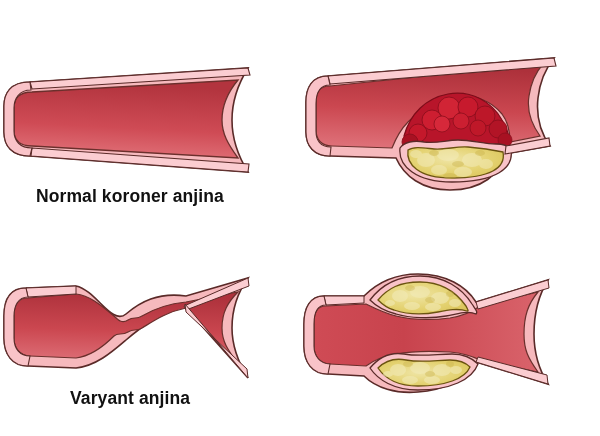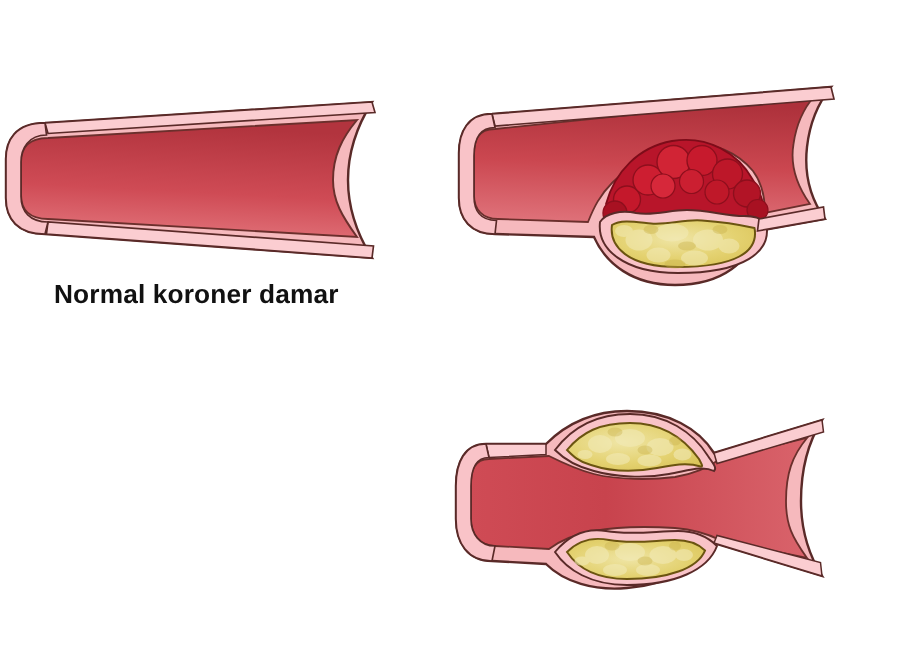--- a/index.html
+++ b/index.html
@@ -84,21 +84,21 @@
                C 222 60 228 48 238 36
                Z" fill="url(#lumGradN)" stroke="#6b2f2c" stroke-width="1.3"></path>
 
       <path d="M 30 38 L 248 24 L 250 31 L 32 45 Z" fill="#fbcdd1" stroke="#5a2a28" stroke-width="1.1"></path>
 
       <path d="M 31 112 L 248 128 L 249 120 L 32 104 Z" fill="#fbcdd1" stroke="#5a2a28" stroke-width="1.1"></path>
 
       <path d="M 30 38 C 10 38 4 50 4 62 L 4 88 C 4 102 12 112 30 112
                L 32 104 C 20 104 14 97 14 87 L 14 64 C 14 55 19 46 31 46 Z" fill="#f9c3c8" stroke="#5a2a28" stroke-width="1.1"></path>
     </svg>
-    <div class="panel-label" id="label-normal">Normal koroner damar</div>
+    <div class="panel-label" id="label-normal">Normal koroner anjina</div>
   </div>
 
   <div class="panel" id="panel-unstable">
     <svg class="vessel-art" width="300" height="150" viewBox="0 0 300 150">
       <defs>
         <linearGradient id="lumGradU" x1="0" y1="1" x2="0.1" y2="0">
           <stop offset="0%" stop-color="#e0747c"></stop>
           <stop offset="50%" stop-color="#cb4750"></stop>
           <stop offset="100%" stop-color="#ad313b"></stop>
         </linearGradient>
@@ -186,20 +186,72 @@
         </g>
       </g>
 
       <path d="M 28 26 L 254 8 L 256 16 L 30 34 Z" fill="#fbcdd1" stroke="#5a2a28" stroke-width="1.1"></path>
       <path d="M 205 104 L 250 96 L 249 88 L 206 96 Z" fill="#fbcdd1" stroke="#5a2a28" stroke-width="1.1"></path>
       <path d="M 28 26 C 12 26 6 38 6 52 L 6 82 C 6 96 14 106 30 106
                L 31 97 C 20 97 16 90 16 81 L 16 54 C 16 44 19 35 30 35 Z" fill="#f9c3c8" stroke="#5a2a28" stroke-width="1.1"></path>
     </svg>
   </div>
 
+  <div class="panel" id="panel-variant">
+    <svg class="vessel-art" width="300" height="135" viewBox="0 0 300 135">
+      <defs>
+        <linearGradient id="lumGradV" x1="0" y1="1" x2="0.1" y2="0">
+          <stop offset="0%" stop-color="#e0747c"></stop>
+          <stop offset="50%" stop-color="#cb4750"></stop>
+          <stop offset="100%" stop-color="#ae323c"></stop>
+        </linearGradient>
+      </defs>
+
+      <path d="M 26 36
+               C 10 36 4 48 4 64
+               L 4 86
+               C 4 102 12 114 28 114
+               L 76 116
+               C 96 114 112 100 126 88
+               C 140 76 158 62 184 54
+               L 248 126
+               C 238 110 232 94 232 76
+               C 232 56 238 40 248 26
+               L 186 44
+               C 158 40 140 50 126 62
+               C 112 74 96 38 76 34
+               Z" fill="#f6b9bd" stroke="#5a2a28" stroke-width="1.6"></path>
+
+      <path d="M 28 46
+               C 18 46 14 54 14 64
+               L 14 86
+               C 14 96 20 104 30 104
+               L 76 106
+               C 92 104 104 94 114 84
+               C 118 80 122 84 128 80
+               C 134 76 136 80 142 76
+               C 152 70 166 60 186 56
+               L 238 112
+               C 228 98 222 90 222 76
+               C 222 60 228 50 238 40
+               L 186 50
+               C 166 52 152 58 142 64
+               C 136 68 134 64 128 68
+               C 122 72 118 68 114 64
+               C 104 56 92 44 76 42
+               Z" fill="url(#lumGradV)" stroke="#6b2f2c" stroke-width="1.2"></path>
+
+      <path d="M 76 34 L 26 36 L 28 45 L 76 42 Z" fill="#fbcdd1" stroke="#5a2a28" stroke-width="1.0"></path>
+      <path d="M 184 54 L 248 26 L 249 34 L 186 58 Z" fill="#fbcdd1" stroke="#5a2a28" stroke-width="1.0"></path>
+      <path d="M 185 52 L 248 126 L 247 117 L 186 60 Z" fill="#fbcdd1" stroke="#5a2a28" stroke-width="1.0"></path>
+      <path d="M 26 36 C 10 36 4 48 4 64 L 4 86 C 4 102 12 114 28 114
+               L 30 104 C 20 104 14 97 14 86 L 14 64 C 14 54 18 45 28 45 Z" fill="#f9c3c8" stroke="#5a2a28" stroke-width="1.1"></path>
+    </svg>
+    <div class="panel-label" id="label-variant">Varyant anjina</div>
+  </div>
 
   <div class="panel" id="panel-stable">
     <svg class="vessel-art" width="300" height="144" viewBox="0 0 300 144">
       <defs>
         <linearGradient id="lumGradS" x1="0" y1="0.5" x2="1" y2="0.5">
           <stop offset="0%" stop-color="#cf4b55"></stop>
           <stop offset="40%" stop-color="#c8434d"></stop>
           <stop offset="100%" stop-color="#d9636b"></stop>
         </linearGradient>
         <radialGradient id="plqGradS1" cx="0.4" cy="0.4" r="0.8">

